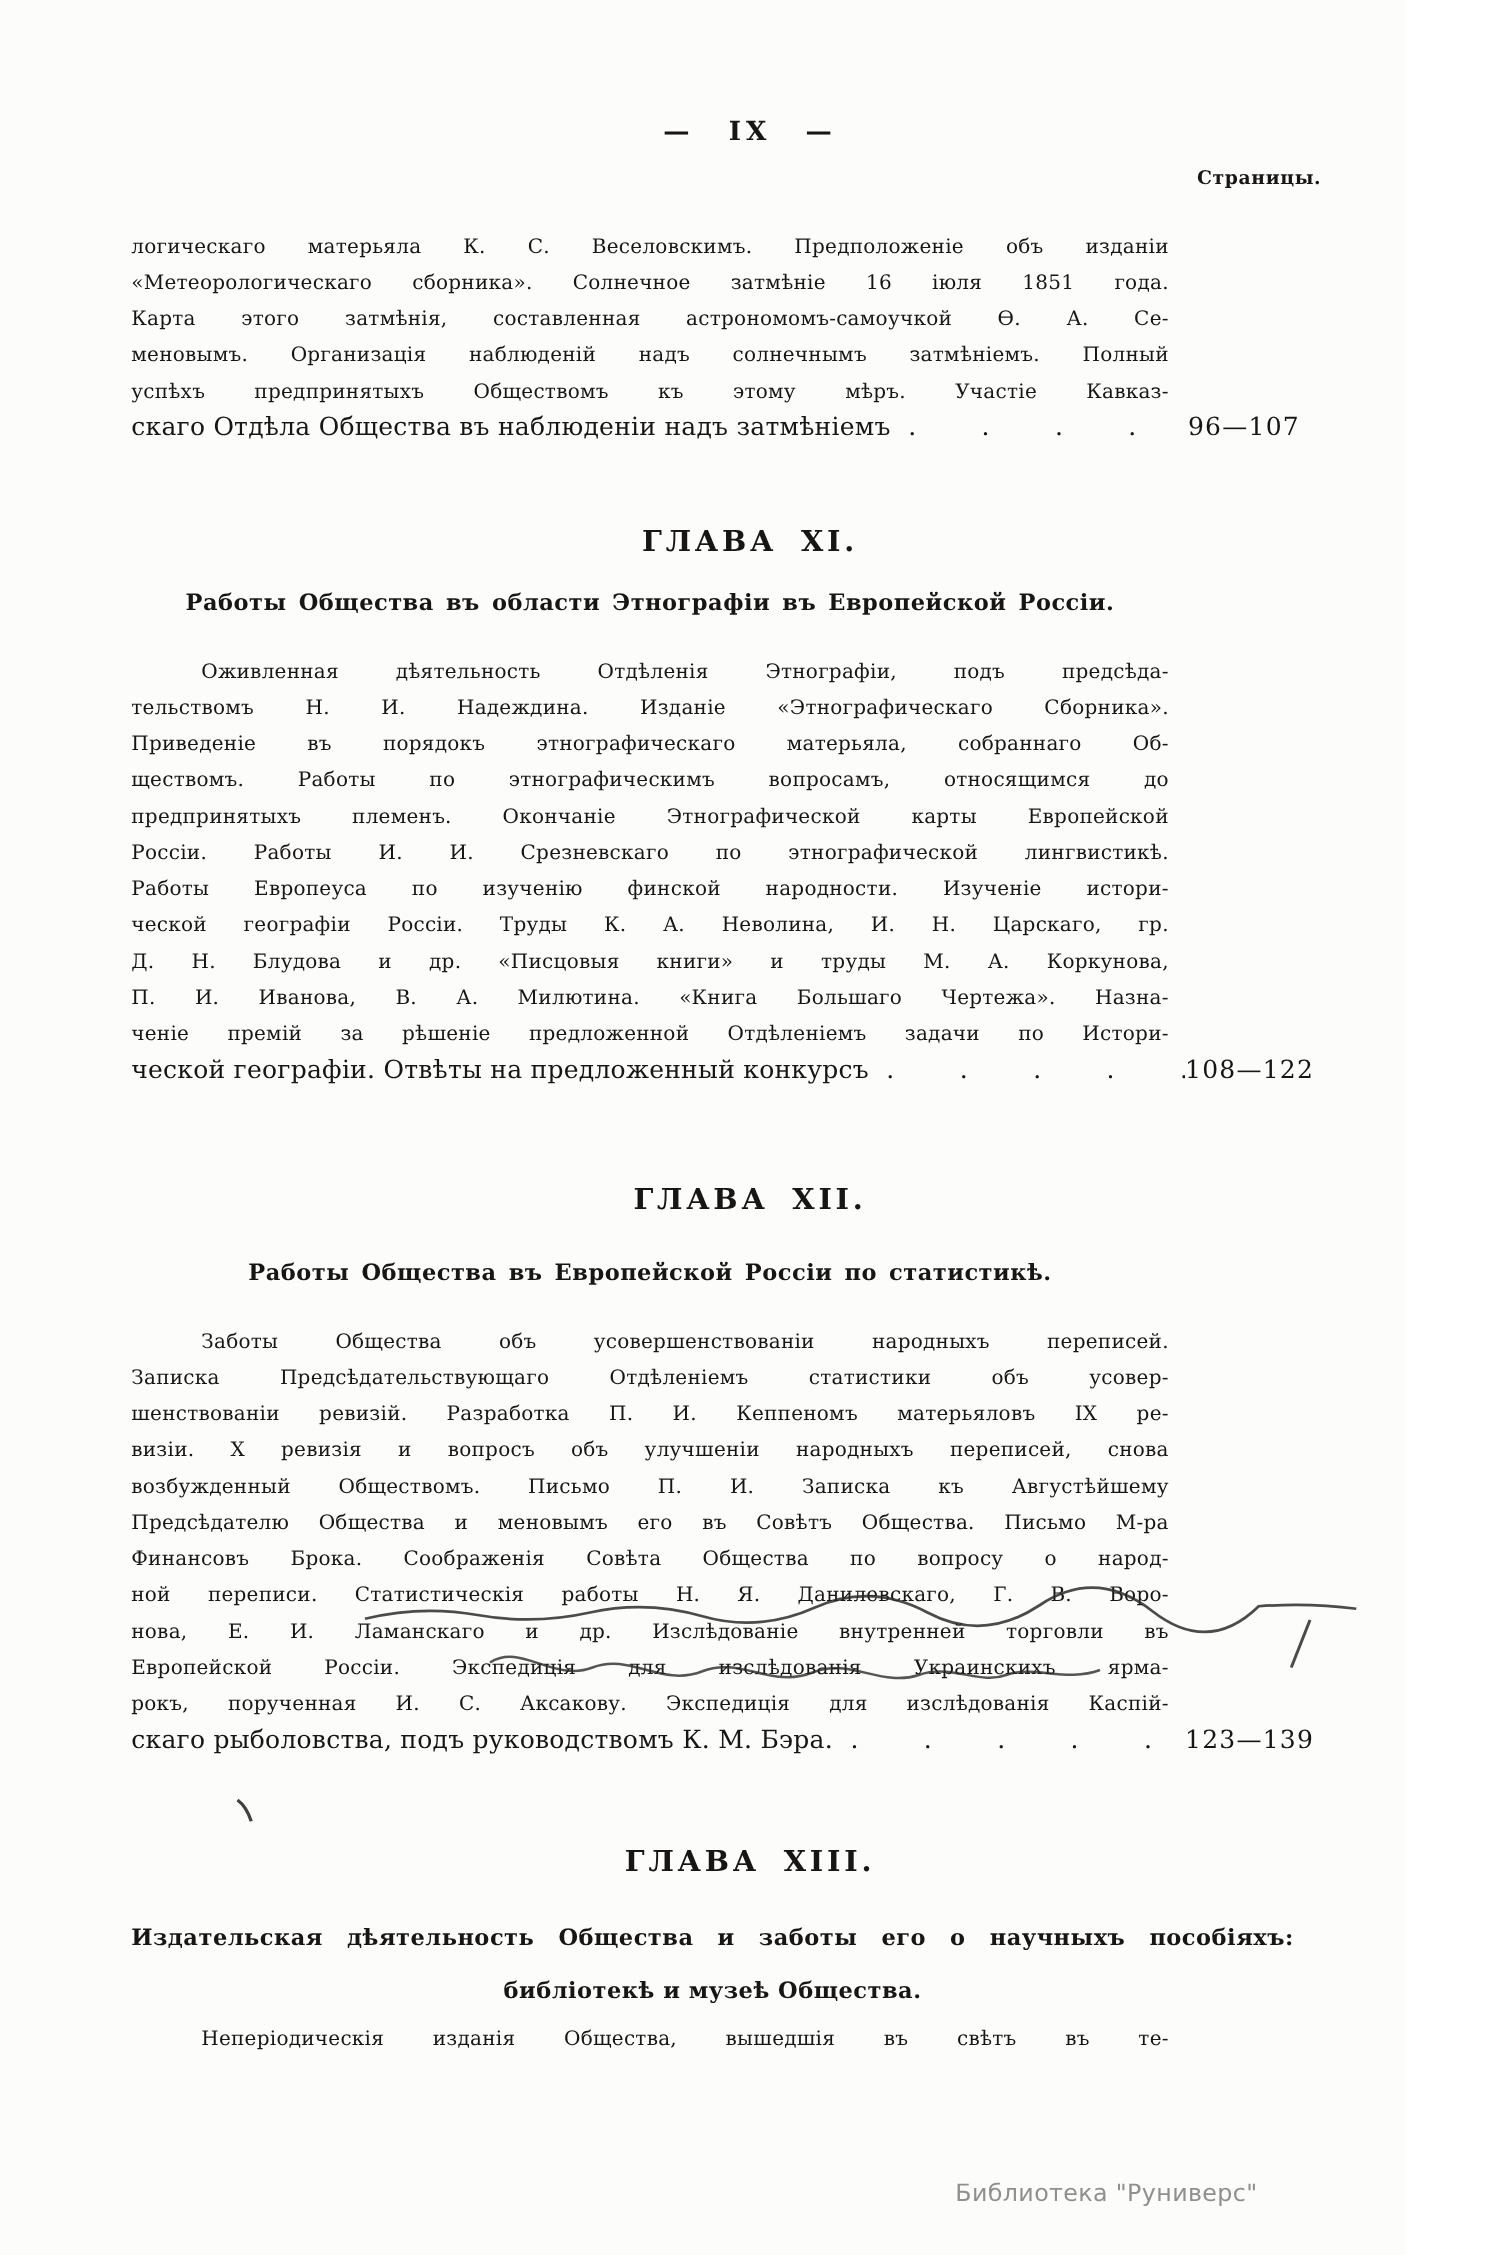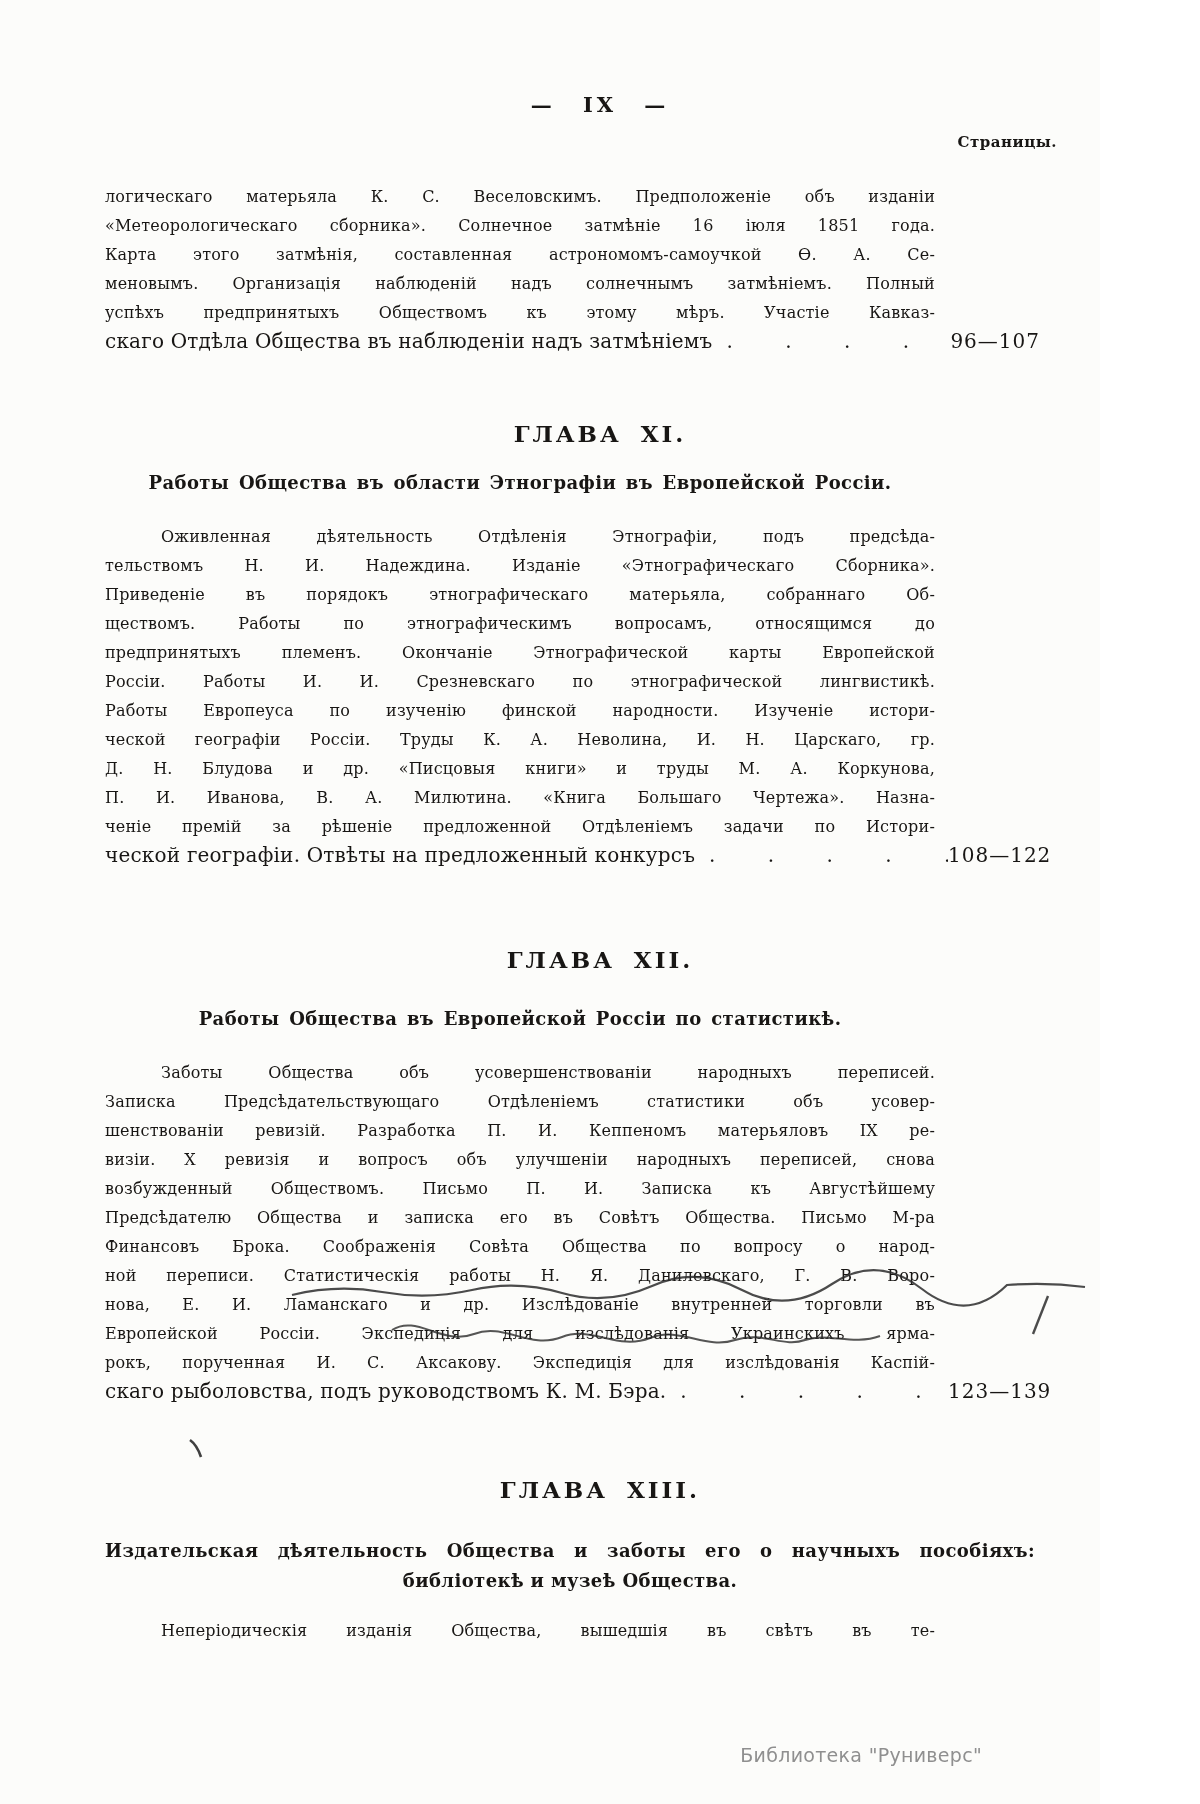--- a/index.html
+++ b/index.html
@@ -1,20 +1,21 @@
 <!DOCTYPE html>
 <html lang="ru"><head>
 <meta charset="utf-8">
 <style>
   html,body { margin:0; padding:0; background:#ffffff; }
   .page {
     position:relative; width:1100px; height:1804px;
     background:#fcfcfa; overflow:hidden;
     font-family:"DejaVu Serif","Liberation Serif",serif;
     color:#181614;
+    padding-left:24px;
   }
   .header-page-number {
     position:absolute; top:92px; left:0; width:1200px;
     text-align:center; font-size:21px; font-weight:bold;
     letter-spacing:4px; word-spacing:16px;
   }
   .pages-label {
     position:absolute; top:133px; left:105px; width:952px;
     text-align:right; font-size:15px; font-weight:bold; letter-spacing:0.5px;
   }
@@ -42,21 +43,21 @@
   .chapter-subtitle {
     position:absolute; left:105px; width:830px;
     text-align:center; font-weight:bold; font-size:18px;
     letter-spacing:0.4px; word-spacing:3px; line-height:30px;
   }
   .ch13-subtitle {
     position:absolute; left:105px; width:930px;
     font-weight:bold; font-size:18px; letter-spacing:0.4px; line-height:30px;
   }
   .ch13-subtitle .s1 { text-align:justify; text-align-last:justify; }
-  .ch13-subtitle .s2 { text-align:center; }
+  .ch13-subtitle .s2 { text-align:center;margin-top:12px; }
   .watermark {
     position:absolute; top:1744px; right:118px;
     font-family:"DejaVu Sans","Liberation Sans",sans-serif;
     font-size:19px; color:#8f8f8f; letter-spacing:0.3px;
   }
   .pen-overlay { position:absolute; top:0; left:0; width:1200px; height:1804px; pointer-events:none; }
 </style>
 </head>
 <body>
 
@@ -100,21 +101,21 @@
   </section>
 
   <h2 class="chapter-heading" style="top:946px;">ГЛАВА XII.</h2>
   <div class="chapter-subtitle" style="top:1004px;">Работы Общества въ Европейской Россіи по статистикѣ.</div>
   <section class="entry" style="top:1058px;">
     <div class="line indent">Заботы Общества объ усовершенствованіи народныхъ переписей.</div>
     <div class="line">Записка Предсѣдательствующаго Отдѣленіемъ статистики объ усовер-</div>
     <div class="line">шенствованіи ревизій. Разработка П. И. Кеппеномъ матерьяловъ IX ре-</div>
     <div class="line">визіи. X ревизія и вопросъ объ улучшеніи народныхъ переписей, снова</div>
     <div class="line">возбужденный Обществомъ. Письмо П. И. Записка къ Августѣйшему</div>
-    <div class="line">Предсѣдателю Общества и записка его въ Совѣтъ Общества. Письмо М-ра</div>
+    <div class="line">Предсѣдателю Общества и меновымъ его въ Совѣтъ Общества. Письмо М-ра</div>
     <div class="line">Финансовъ Брока. Соображенія Совѣта Общества по вопросу о народ-</div>
     <div class="line">ной переписи. Статистическія работы Н. Я. Данилевскаго, Г. В. Воро-</div>
     <div class="line">нова, Е. И. Ламанскаго и др. Изслѣдованіе внутренней торговли въ</div>
     <div class="line">Европейской Россіи. Экспедиція для изслѣдованія Украинскихъ ярма-</div>
     <div class="line">рокъ, порученная И. С. Аксакову. Экспедиція для изслѣдованія Каспій-</div>
     <div class="lastline">
       <span class="ll-text">скаго рыболовства, подъ руководствомъ К. М. Бэра.</span>
       <span class="leader">. . . . . . . .</span>
       <span class="pagenum">123—139</span>
     </div>

